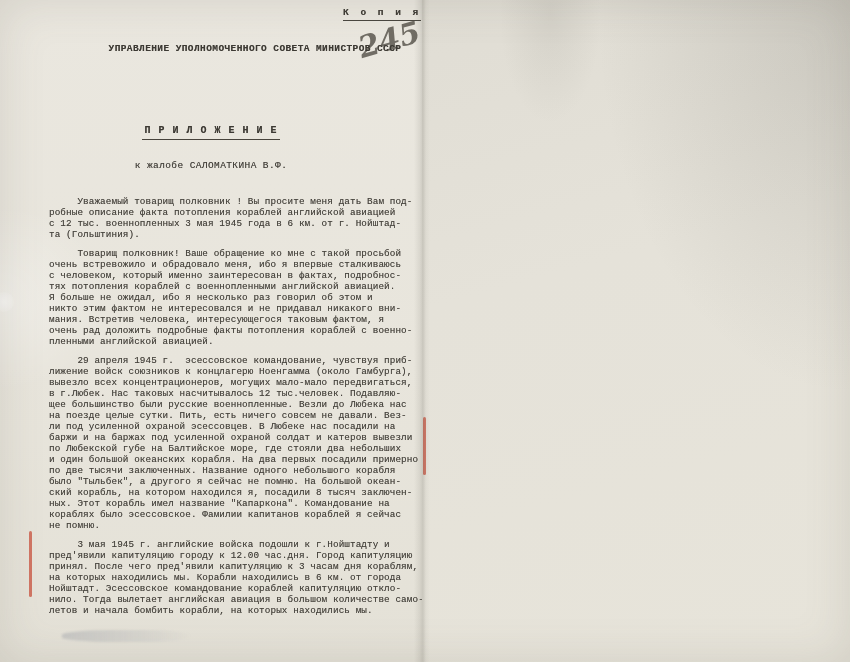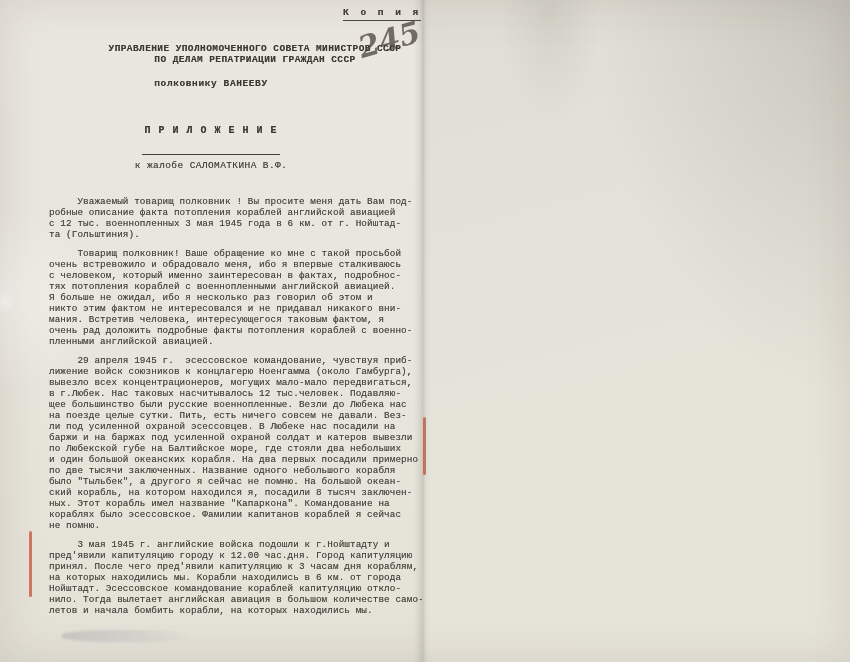--- a/index.html
+++ b/index.html
@@ -39,21 +39,21 @@
   }
   .hand-left{left:358px;top:22px;transform:rotate(-16deg);}
   .org{position:absolute;left:0;width:422px;text-align:center;font-size:9.5px;letter-spacing:0.4px;color:#3c3933;font-weight:bold;margin-left:44px;}
   .org1{top:43px;}
   .org2{top:54px;}
   .addressee{position:absolute;left:0;top:78px;width:422px;text-align:center;font-size:9.5px;font-weight:bold;color:#3c3933;letter-spacing:0.6px;}
   .apx-title{
     position:absolute;left:0;top:125px;width:422px;text-align:center;font-size:10px;
     font-weight:bold;color:#3c3933;
   }
-  .apx-title span{border-bottom:1.6px solid #47433c;padding:0 2px 18px 2px;letter-spacing:1px;}
+  .apx-title span{border-bottom:1.6px solid #47433c;padding:0 2px 3px 2px;letter-spacing:1px;}
   .apx-subtitle{position:absolute;left:0;top:160px;width:422px;text-align:center;font-size:9.5px;color:#423f39;letter-spacing:0.4px;}
   .body-left{
     position:absolute;left:49px;top:196px;width:392px;
     font-size:9.3px;line-height:11px;letter-spacing:0.1px;
   }
   .para{white-space:pre;margin:0 0 8px 0;}
   .red-mark{position:absolute;width:2.5px;background:#c8503c;opacity:0.75;border-radius:2px;}
   .red-mark-left{left:29px;top:531px;height:66px;}
   .red-mark-right{left:423px;top:417px;height:58px;}
   .smudge{
@@ -69,22 +69,20 @@
 </head>
 <body>
 
 <div class="scan">
 
   <div class="page page-left">
     <div class="punch"></div>
     <div class="copy-label tw">К о п и я</div>
     <div class="hand hand-left">245</div>
     <div class="org org1 tw">УПРАВЛЕНИЕ УПОЛНОМОЧЕННОГО СОВЕТА МИНИСТРОВ СССР</div>
-    <div class="org org2 tw">ПО ДЕЛАМ РЕПАТРИАЦИИ ГРАЖДАН СССР</div>
-    <div class="addressee tw">полковнику ВАНЕЕВУ</div>
     <div class="apx-title tw">
       <span>П Р И Л О Ж Е Н И Е</span>
     </div>
     <div class="apx-subtitle tw">к жалобе САЛОМАТКИНА В.Ф.</div>
     <div class="body-left tw">
         <p class="para">     Уважаемый товарищ полковник ! Вы просите меня дать Вам под-
 робные описание факта потопления кораблей английской авиацией
 с 12 тыс. военнопленных 3 мая 1945 года в 6 км. от г. Нойштад-
 та (Гольштиния).</p>
         <p class="para">     Товарищ полковник! Ваше обращение ко мне с такой просьбой

